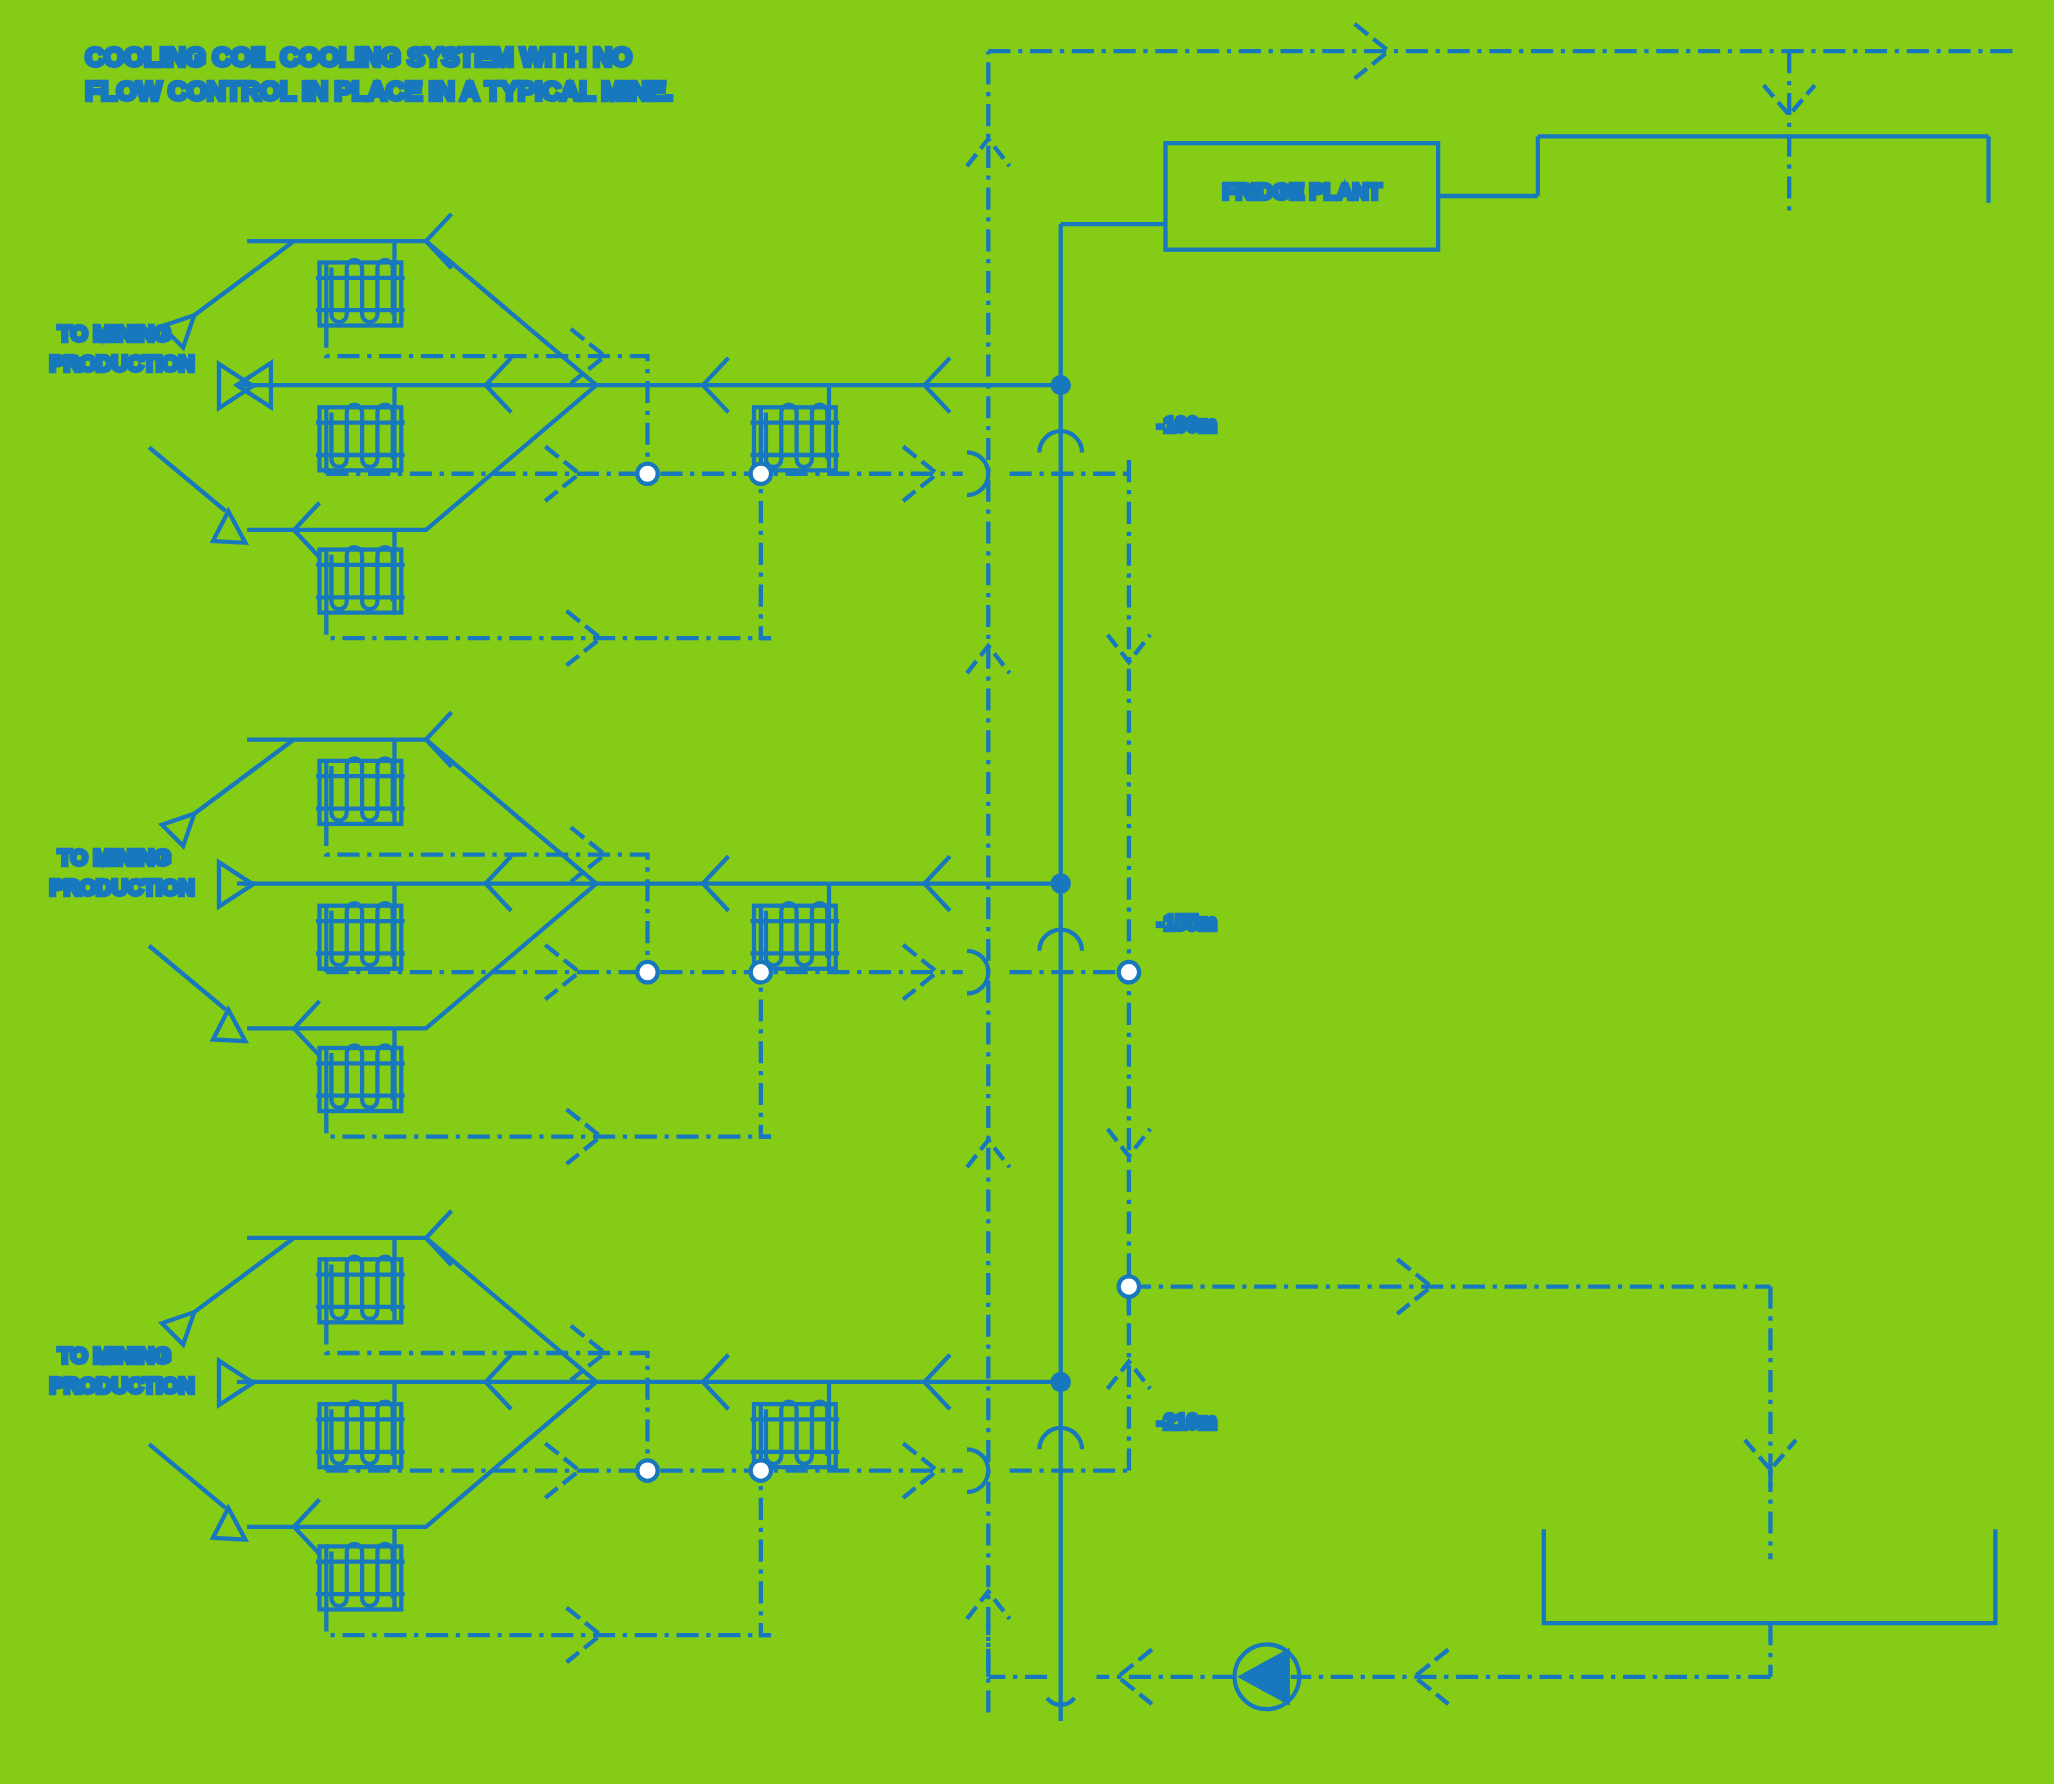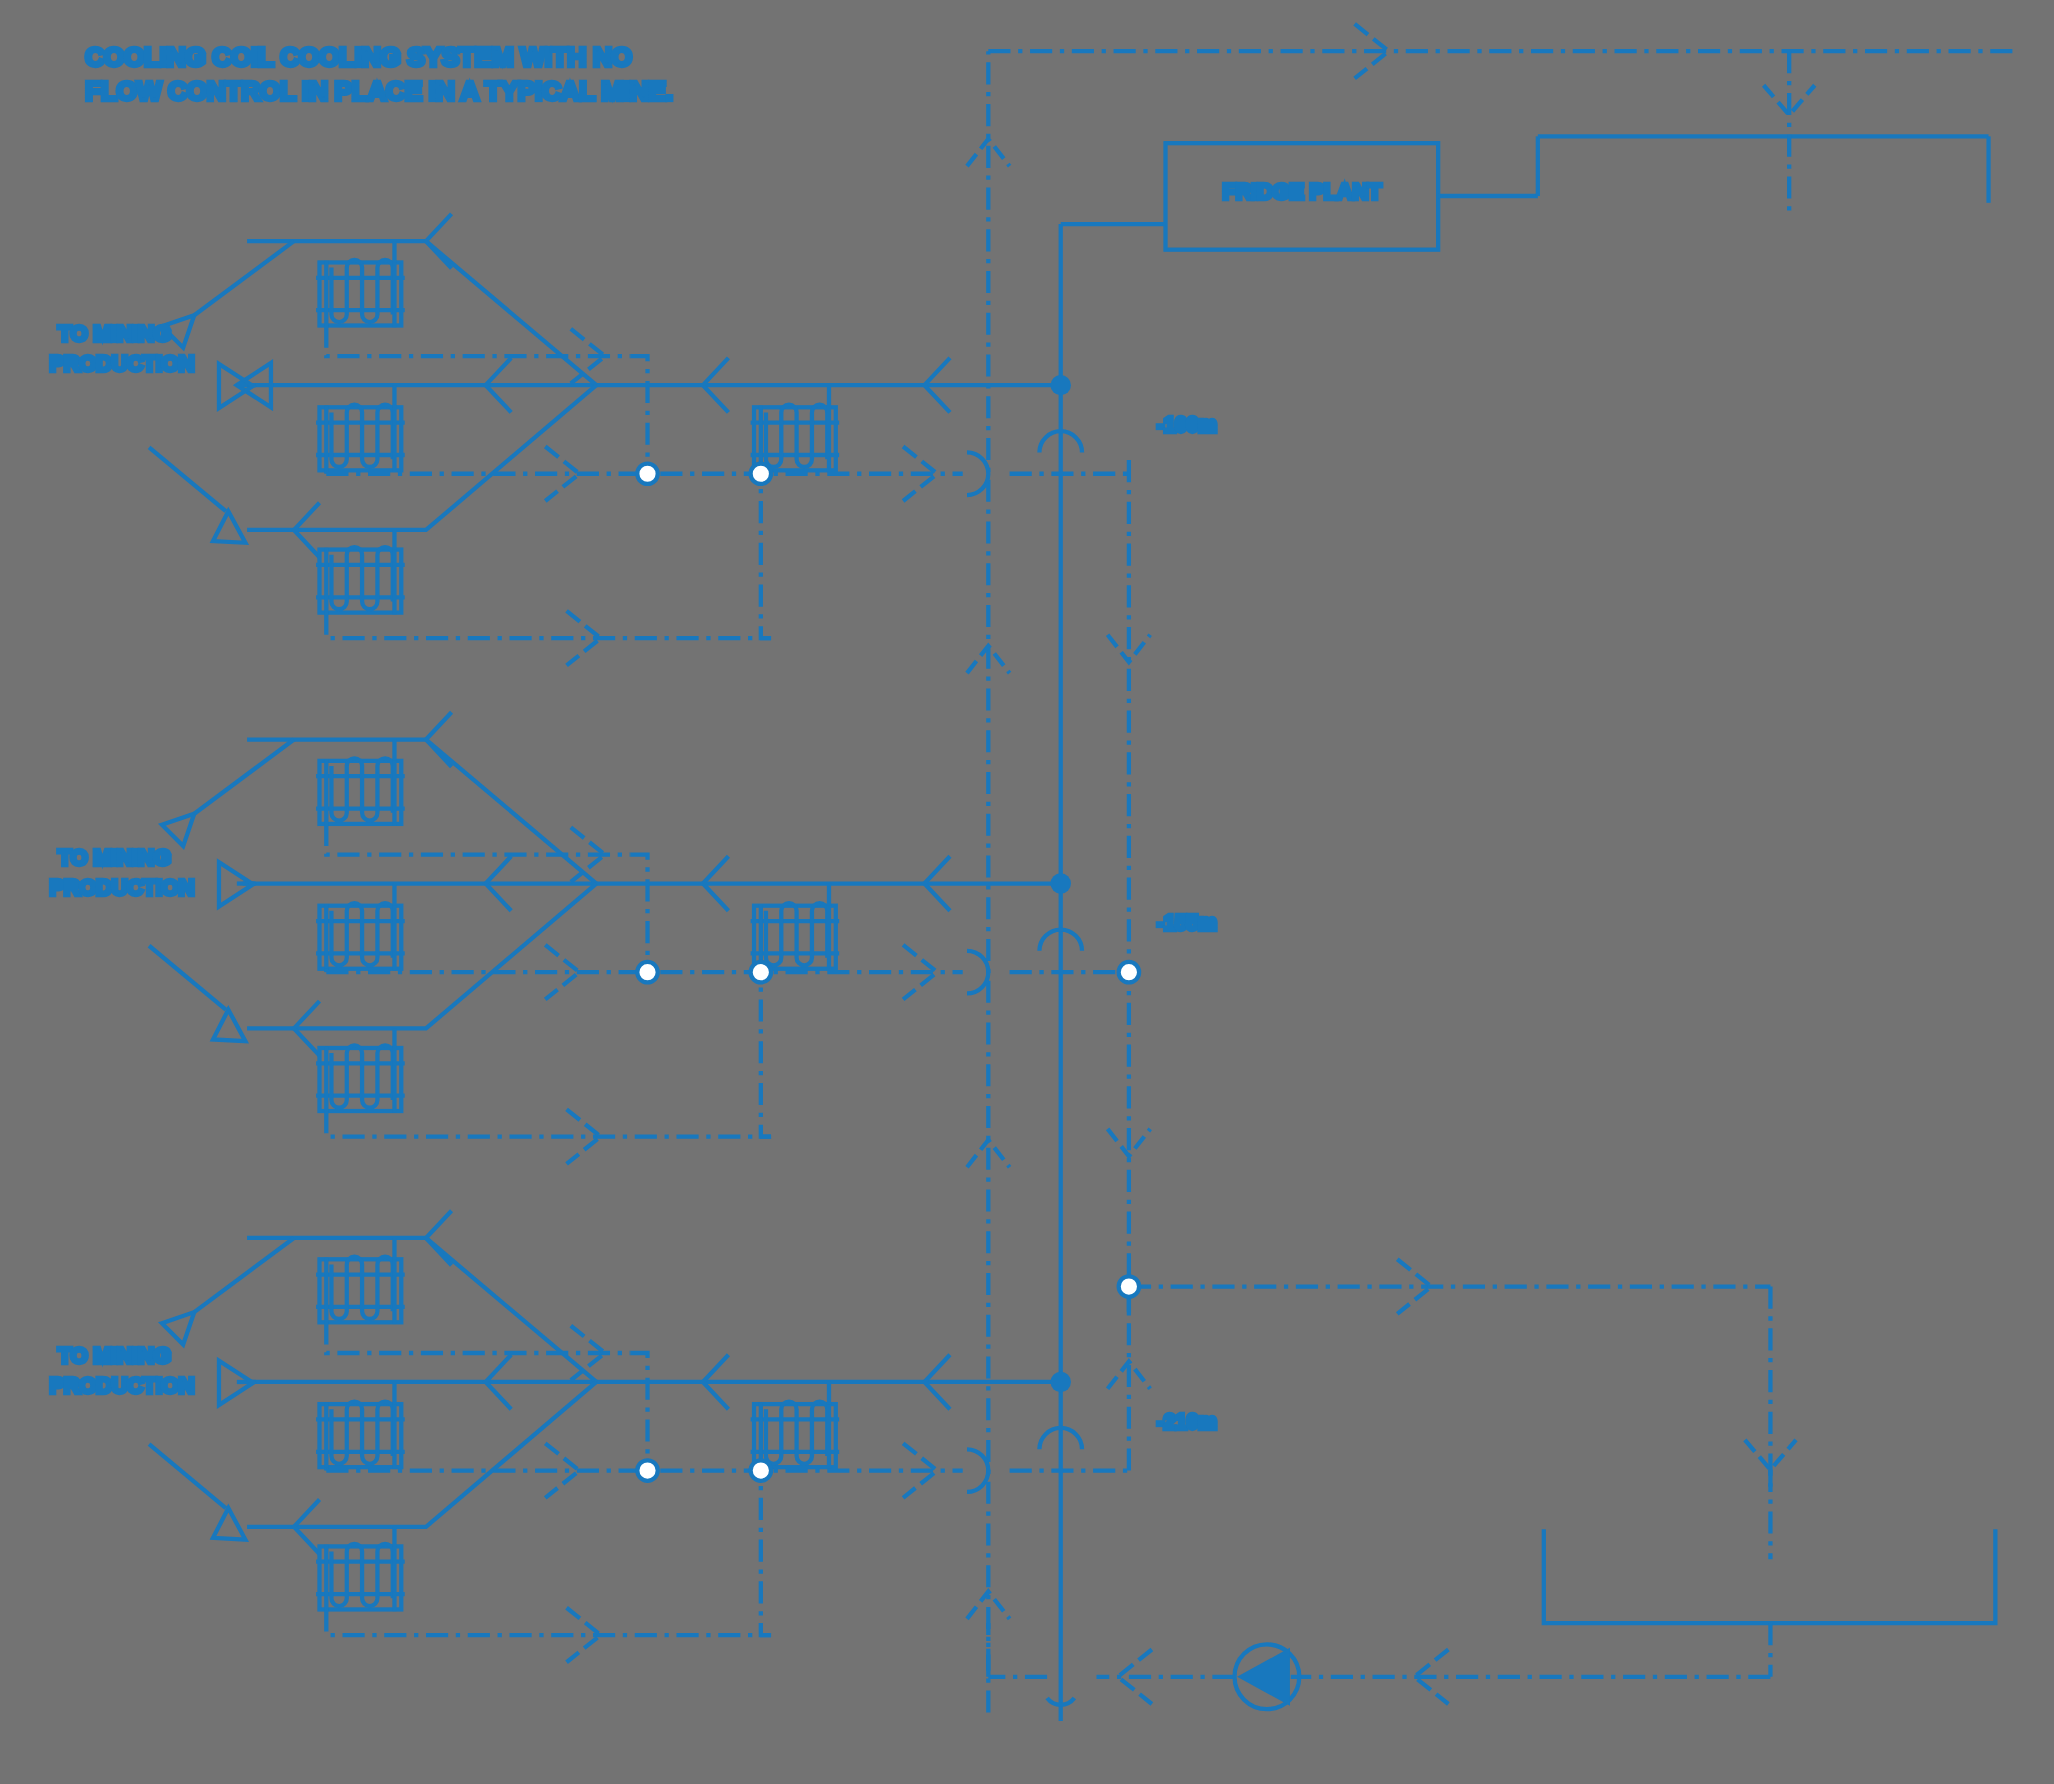--- a/index.html
+++ b/index.html
@@ -2,21 +2,21 @@
 <html style="font-size:13.6px"><head>
 <meta charset="utf-8">
 <title>Cooling Coil Cooling System Diagram</title>
 <style>
   html,body{margin:0;padding:0;background:#ffffff;}
   body{
     font-family:"Liberation Sans", sans-serif;
     width:2055px;height:1785px;overflow:hidden;
     position:relative;
   }
-  #stage{position:absolute;left:0;top:0;width:2055px;height:1785px;background:#737373;}
+  #stage{position:absolute;left:0;top:0;width:2055px;height:1785px;background:#84cc16;}
   svg{display:block;}
   .txt{
     font-family:"Liberation Sans", sans-serif;
     font-weight:bold;
     fill:#1878be;
     letter-spacing:-0.5px;
   }
   .title-txt{font-size:31px;}
   .label-txt{font-size:26px;}
   .depth-txt{font-size:25px;}

